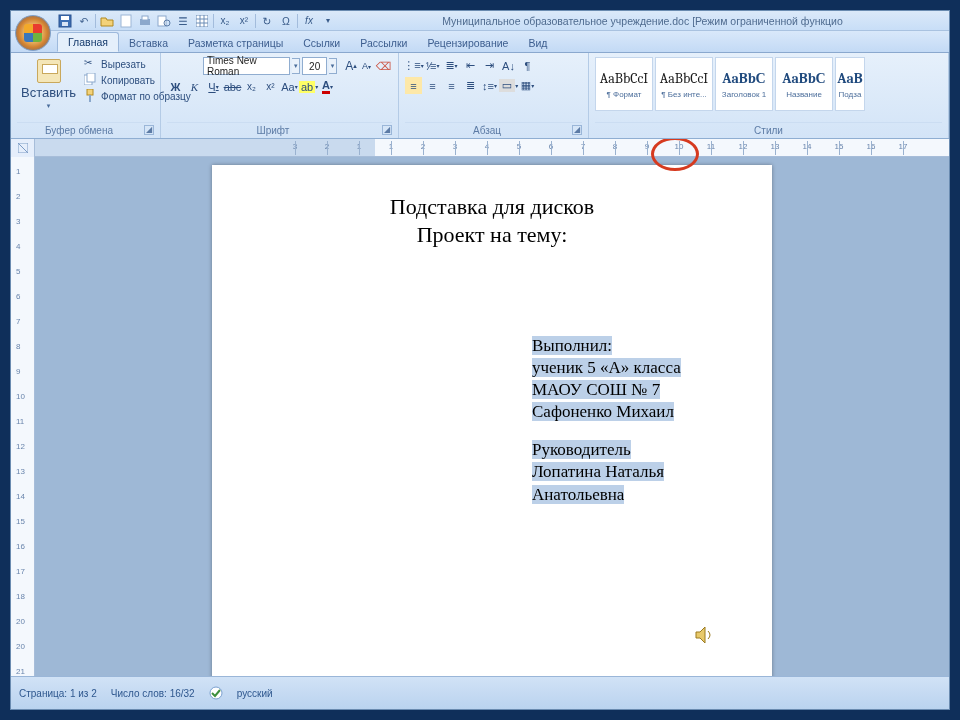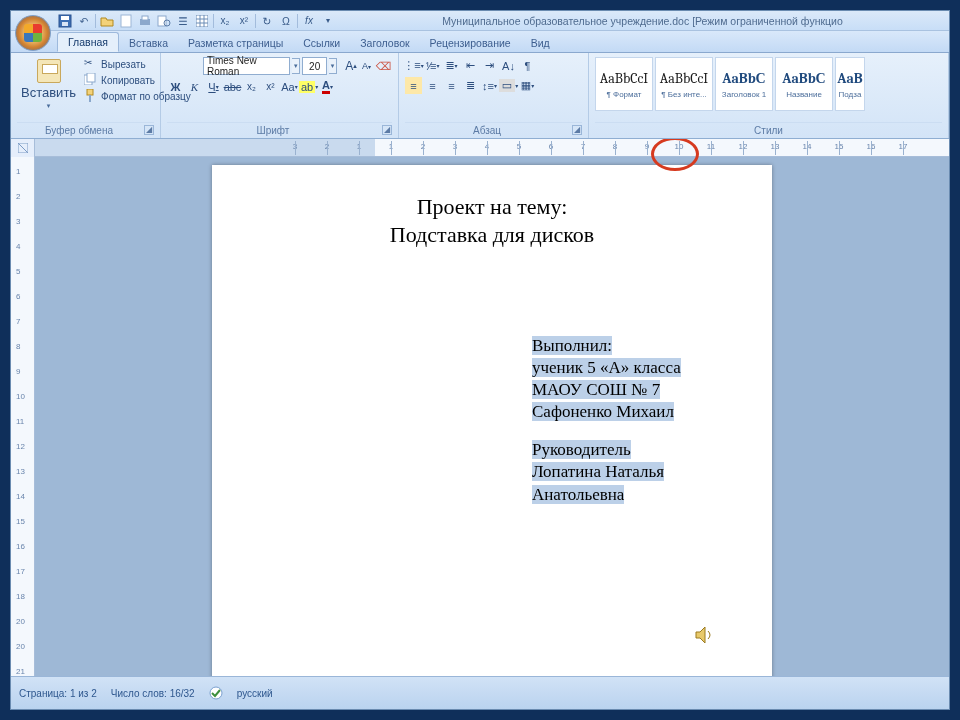--- a/index.html
+++ b/index.html
@@ -170,21 +170,21 @@
       <span class="q" style="font-size:8px">▾</span>
     </div>
     <div class="title-text">Муниципальное образовательное учреждение.doc [Режим ограниченной функцио</div>
   </div>
 
   <div class="tabs">
     <div class="tab active">Главная</div>
     <div class="tab">Вставка</div>
     <div class="tab">Разметка страницы</div>
     <div class="tab">Ссылки</div>
-    <div class="tab">Заголовок</div>
+    <div class="tab">Рассылки</div>
     <div class="tab">Рецензирование</div>
     <div class="tab">Вид</div>
   </div>
 
   <div class="ribbon">
 
     <div class="group" style="width:150px">
       <div class="clip-body">
         <div class="bigbtn">
           <div class="ic"></div>
@@ -388,22 +388,22 @@
             <div class="num" style="top: 389px;">16</div>
             <div class="num" style="top: 414px;">17</div>
             <div class="num" style="top: 439px;">18</div>
             <div class="num" style="top: 464px;">20</div>
             <div class="num" style="top: 489px;">20</div>
             <div class="num" style="top: 514px;">21</div>
           </div>
       <div class="page-wrap">
         <div class="page">
           <div class="doc-title">
+            <div>Подставка для дисков</div>
             <div>Проект на тему:</div>
-            <div>Подставка для дисков</div>
           </div>
           <div class="doc-block" id="block">
                 <div><span>Выполнил:</span></div>
                 <div><span>ученик 5 «А» класса</span></div>
                 <div><span>МАОУ СОШ № 7</span></div>
                 <div><span>Сафоненко Михаил</span></div>
                 <div style="height: 16px;"></div>
                 <div><span>Руководитель</span></div>
                 <div><span>Лопатина Наталья</span></div>
                 <div><span>Анатольевна</span></div>

